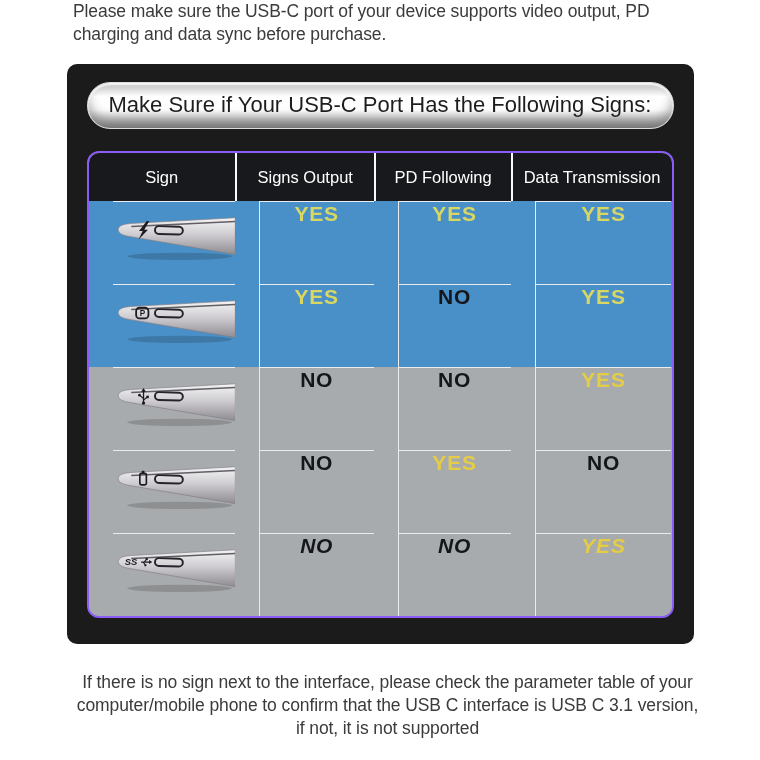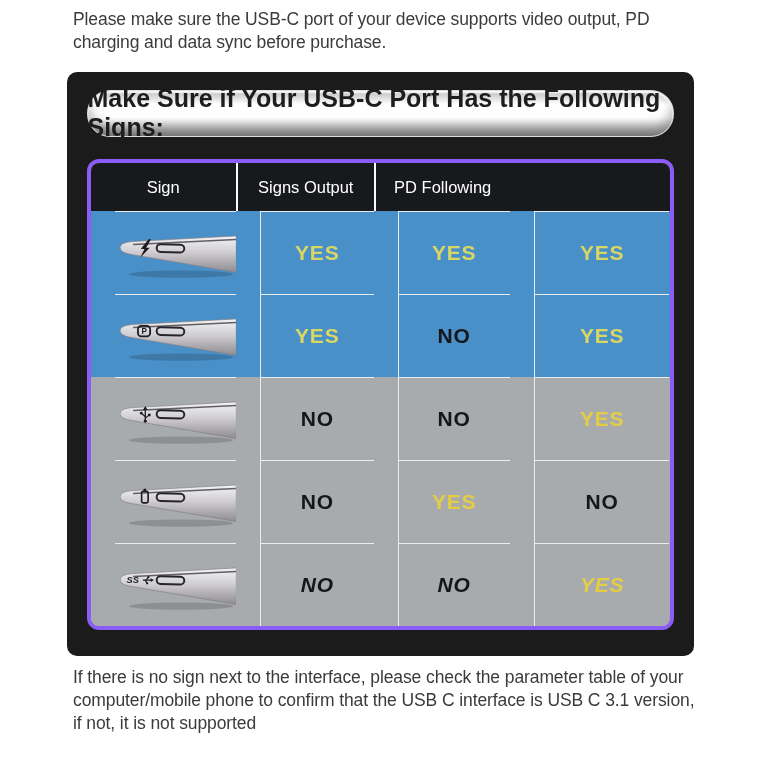--- a/index.html
+++ b/index.html
@@ -1,54 +1,55 @@
 <!DOCTYPE html>
 <html><head>
 <meta charset="utf-8">
 <style>
   html,body{margin:0;padding:0;background:#ffffff;}
   body{width:760px;height:760px;font-family:"Liberation Sans",sans-serif;-webkit-font-smoothing:antialiased;}
-  .page{width:760px;height:760px;box-sizing:border-box;padding-top:8px;overflow:hidden;}
+  .page{width:760px;height:760px;box-sizing:border-box;overflow:hidden;}
   .note{color:#3b3b3b;font-size:17.5px;line-height:1.33;margin:0 58px 0 73px;letter-spacing:-0.1px;}
   .panel{width:627px;margin:17px auto 0;background:#1b1b1b;border-radius:10px;padding:18px 20px 26px;box-sizing:border-box;}
   .pill{height:45px;border-radius:23px;
         background:linear-gradient(180deg,#bdbdbd 0%,#ffffff 30%,#fdfdfd 60%,#a6a6a6 100%);
         border:1.5px solid #dcdcdc;
         box-shadow:inset 0 2px 2px rgba(255,255,255,0.95), inset 0 -9px 11px rgba(0,0,0,0.30);
         display:flex;align-items:center;justify-content:center;}
-  .pill-text{font-size:25px;font-weight:bold;color:#1d1d1d;}
-  .table{margin-top:22px;border-radius:12px;overflow:hidden;border:4px solid #8b5cf6;background:#a8abad;}
+  .pill-text{font-size:22px;font-weight:normal;color:#1d1d1d;}
+  .table{margin-top:22px;border-radius:12px;overflow:hidden;border:2px solid #8b5cf6;background:#a8abad;}
   .thead,.trow{display:grid;grid-template-columns:25.1% 23.8% 23.5% 27.6%;}
   .thead{background:#17191c;}
   .th{color:#fff;font-size:16.5px;text-align:center;padding:15px 2px 14px;border-left:2px solid #fafafa;}
   .th:first-child{border-left:none;}
   .trow{height:83px;}
-  .cell{display:flex;align-items:center;justify-content:center;
+  .cell{display:flex;align-items:flex-start;justify-content:center;
         border-left:1.5px solid #e9edf0;border-top:1.5px solid #e9edf0;box-sizing:border-box;margin-left:24px;}
   .cell.first{border-left:none;}
   .val{font-size:21px;font-weight:bold;letter-spacing:0.8px;}
   .sign{justify-content:flex-start;padding-left:1px;}
-  .bottom-note{margin-top:10px;}
+  .bottom-note{margin-top:27px;text-align:center;}
 </style>
 </head>
 <body>
 
 <div class="page">
   <p class="note top-note">Please make sure the USB-C port of your device supports video output, PD charging and data sync before purchase.</p>
 
   <div class="panel">
     <div class="pill">
       <span class="pill-text">Make Sure if Your USB-C Port Has the Following Signs:</span>
     </div>
 
     <div class="table">
       <div class="thead" id="thead">
           <div class="th">Sign</div>
           <div class="th">Signs Output</div>
           <div class="th">PD Following</div>
+          <div class="th">Data Transmission</div>
         </div>
       <div id="tbody">
           <div class="trow" style="background: rgb(74, 144, 200);">
             <div class="cell first sign">
               <svg viewBox="0 0 148 66" width="146" height="66">
                 <defs>
                   <linearGradient id="silver0" x1="0" y1="0" x2="0" y2="1">
                     <stop offset="0" stop-color="#f4f4f5"></stop>
                     <stop offset="0.45" stop-color="#cfcdd1"></stop>
                     <stop offset="1" stop-color="#8e8b91"></stop>

